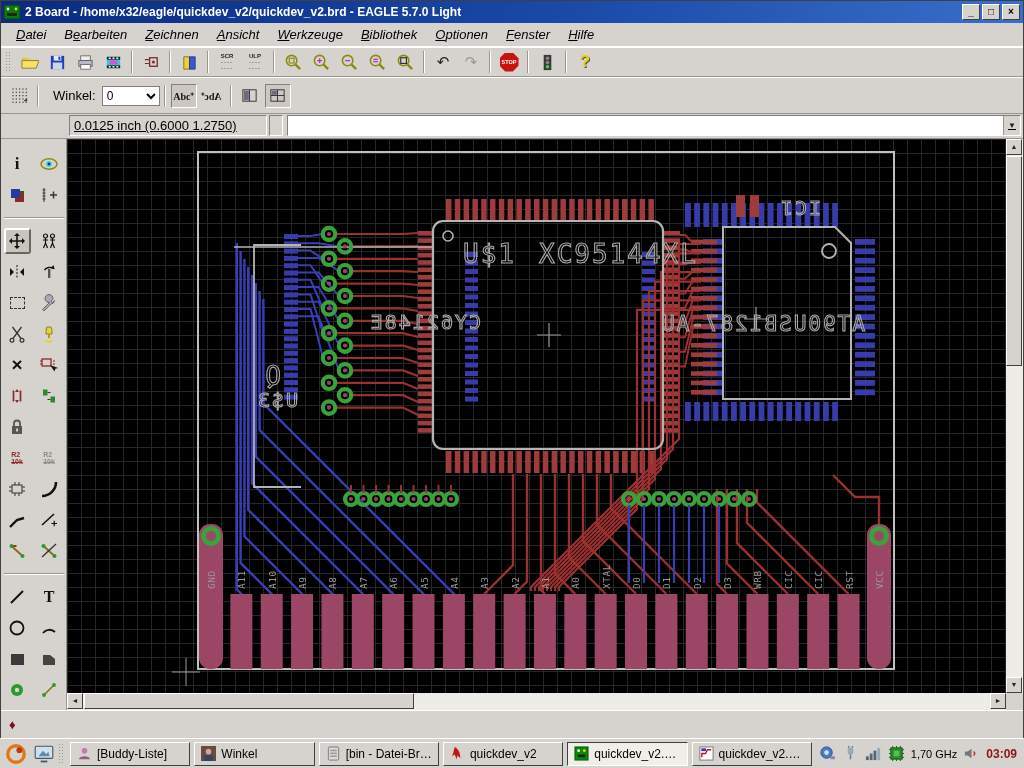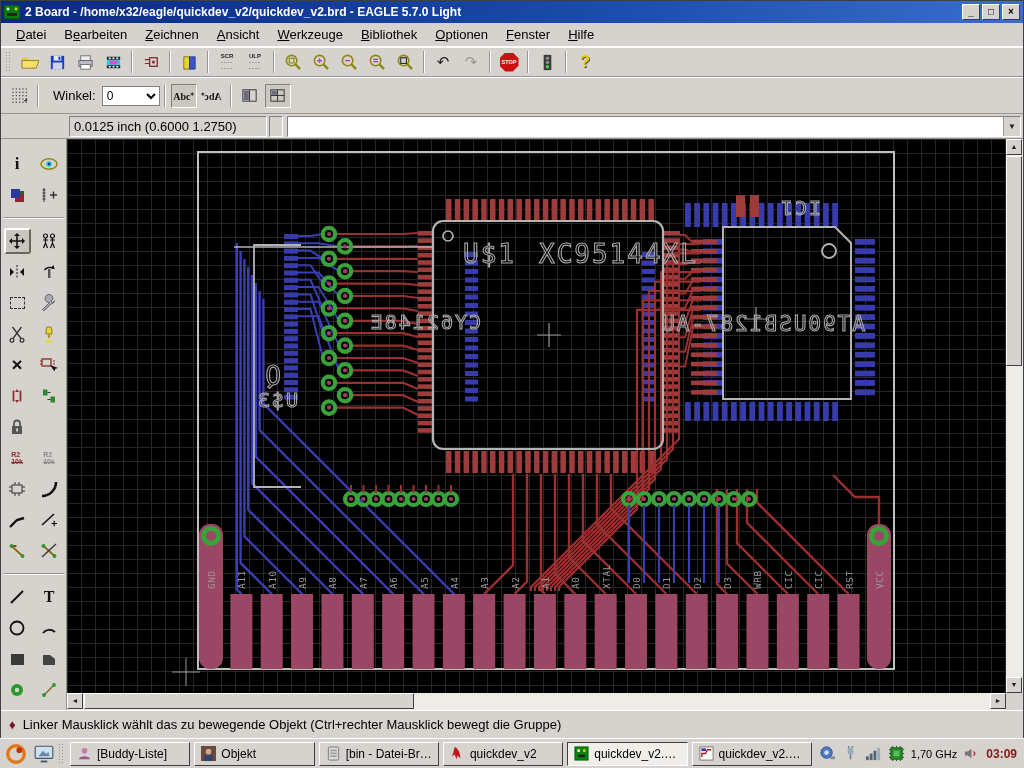--- a/index.html
+++ b/index.html
@@ -9,21 +9,21 @@
   #window { height:738px; display:flex; flex-direction:column; border:1px solid #404040; border-bottom:none; background:#d6d3ce; }
 
   
   #titlebar { height:22px; background:linear-gradient(90deg,#0b2a80 0%,#1a49a8 55%,#3a6ecb 100%); display:flex; align-items:center; padding:0 3px; color:#fff; }
   #title-icon { width:16px; height:14px; margin-right:5px; flex:none; }
   #title-text { font-weight:bold; font-size:12px; white-space:nowrap; overflow:hidden; flex:1; }
   .winbtn { width:18px; height:16px; margin-left:2px; background:#d6d3ce; border:1px solid; border-color:#fff #404040 #404040 #fff; color:#000; font-size:10px; line-height:13px; text-align:center; font-weight:bold; flex:none; }
 
   
   #menubar { height:24px; display:flex; align-items:center; padding:0 6px; border-bottom:1px solid #fff; }
-  .menu-item { padding:3px 9px; cursor:default; }
+  .menu-item { padding:3px 9px; cursor:default;font-style:italic; }
   .menu-item u { text-decoration:underline; }
 
   
   .tbar { display:flex; align-items:center; padding:2px 4px; border-top:1px solid #fff; border-bottom:1px solid #9a968f; }
   #toolbar1 { height:30px; }
   #toolbar2 { height:37px; }
   .tbtn { width:26px; height:24px; display:flex; align-items:center; justify-content:center; background:#d6d3ce; border:1px solid transparent; margin:0 1px; position:relative; }
   .tbtn svg { width:19px; height:19px; }
   .tbtn.pressed { border-color:#808080 #fff #fff #808080; background:#ccc8c1; }
   .tsep { width:2px; height:22px; border-left:1px solid #9a968f; border-right:1px solid #fff; margin:0 4px; }
@@ -34,21 +34,21 @@
   .stopicon { width:19px; height:19px; background:#cc1111; clip-path:polygon(30% 0,70% 0,100% 30%,100% 70%,70% 100%,30% 100%,0 70%,0 30%); color:#fff; font-size:5.5px; font-weight:bold; display:flex; align-items:center; justify-content:center; }
   .helpq { color:#e8d000; font-size:17px; font-weight:bold; text-shadow:1px 1px 0 #555; }
   .arrowglyph { font-size:15px; color:#222; }
   .arrowglyph.dim { color:#9a968f; }
   .abc { font-size:10px; font-weight:bold; color:#111;font-family:Liberation Serif, serif; }
   .mirr { transform:scaleX(-1); display:inline-block; }
   #winkel-label { margin:0 6px 0 10px; }
   select { font-family:"Liberation Sans",sans-serif; font-size:12px; width:58px; height:20px; background:#fff; border:1px solid #808080; }
 
   
-  #cmdbar { height:25px; display:flex; align-items:flex-end; padding:1px 2px 1px 68px; border-bottom:1px solid #9a968f; }
+  #cmdbar { height:25px; display:flex; align-items:flex-start; padding:1px 2px 1px 68px; border-bottom:1px solid #9a968f;text-decoration:underline; }
   #coord-display { width:198px; height:21px; border:1px solid; border-color:#808080 #fff #fff #808080; padding:2px 4px; font-size:13px; background:#d6d3ce; white-space:nowrap; }
   #cmd-spacer { width:14px; height:21px; border:1px solid; border-color:#808080 #fff #fff #808080; margin-left:2px; }
   #cmd-combo { flex:1; height:21px; margin-left:4px; display:flex; border:1px solid; border-color:#808080 #fff #fff #808080; background:#fff; }
   #command-input { flex:1; border:none; outline:none; font-size:12px; padding:0 4px; }
   #cmd-drop { width:17px; background:#d6d3ce; border-left:1px solid #9a968f; font-size:8px; text-align:center; line-height:19px; color:#222; }
 
   
   #main { flex:1; display:flex; min-height:0; }
   #palette { width:66px; background:#d6d3ce; border-right:1px solid #9a968f; padding-top:12px; display:flex; flex-direction:column; align-items:center; overflow:hidden; }
   #palette-grid { display:grid; grid-template-columns:28px 28px; gap:5px 4px; }
@@ -1031,21 +1031,20 @@
           <div class="sarrow left">◄</div>
           <div class="sthumb"></div>
           <div class="sarrow right">►</div>
         </div>
         <div id="scorner"></div>
       </div>
     </div>
 
     <div id="statusbar">
       <span id="status-bullet">♦</span>
-      <span id="status-message">Linker Mausklick wählt das zu bewegende Objekt (Ctrl+rechter Mausklick bewegt die Gruppe)</span>
     </div>
   </div>
 
   <div id="taskbar">
     <div id="launchers" style="display: flex;">
         <div class="launcher">
           <svg viewBox="0 0 20 20">
             <circle cx="10" cy="10" r="7.5" fill="none" stroke="#e07818" stroke-width="3"></circle>
             <circle cx="13" cy="6.5" r="2.6" fill="#c03808"></circle>
           </svg>
@@ -1066,21 +1065,21 @@
             <path d="M2 14c1-4 11-4 12 0z" fill="#9a5a88"></path>
           </svg>
           <span>[Buddy-Liste]</span>
         </div>
         <div class="task">
           <svg viewBox="0 0 16 16">
             <rect width="16" height="16" fill="#6a4a3a"></rect>
             <circle cx="8" cy="6" r="3" fill="#c8a898"></circle>
             <rect x="3" y="10" width="10" height="6" fill="#334466"></rect>
           </svg>
-          <span>Objekt</span>
+          <span>Winkel</span>
         </div>
         <div class="task">
           <svg viewBox="0 0 16 16">
             <rect x="2.5" y="1" width="11" height="14" rx="1.5" fill="#d8d8d8" stroke="#777"></rect>
             <rect x="4.5" y="4" width="7" height="1.6" fill="#999"></rect>
             <rect x="4.5" y="7" width="7" height="1.6" fill="#999"></rect>
             <rect x="4.5" y="10" width="7" height="1.6" fill="#999"></rect>
           </svg>
           <span>[bin - Datei-Brow...</span>
         </div>

